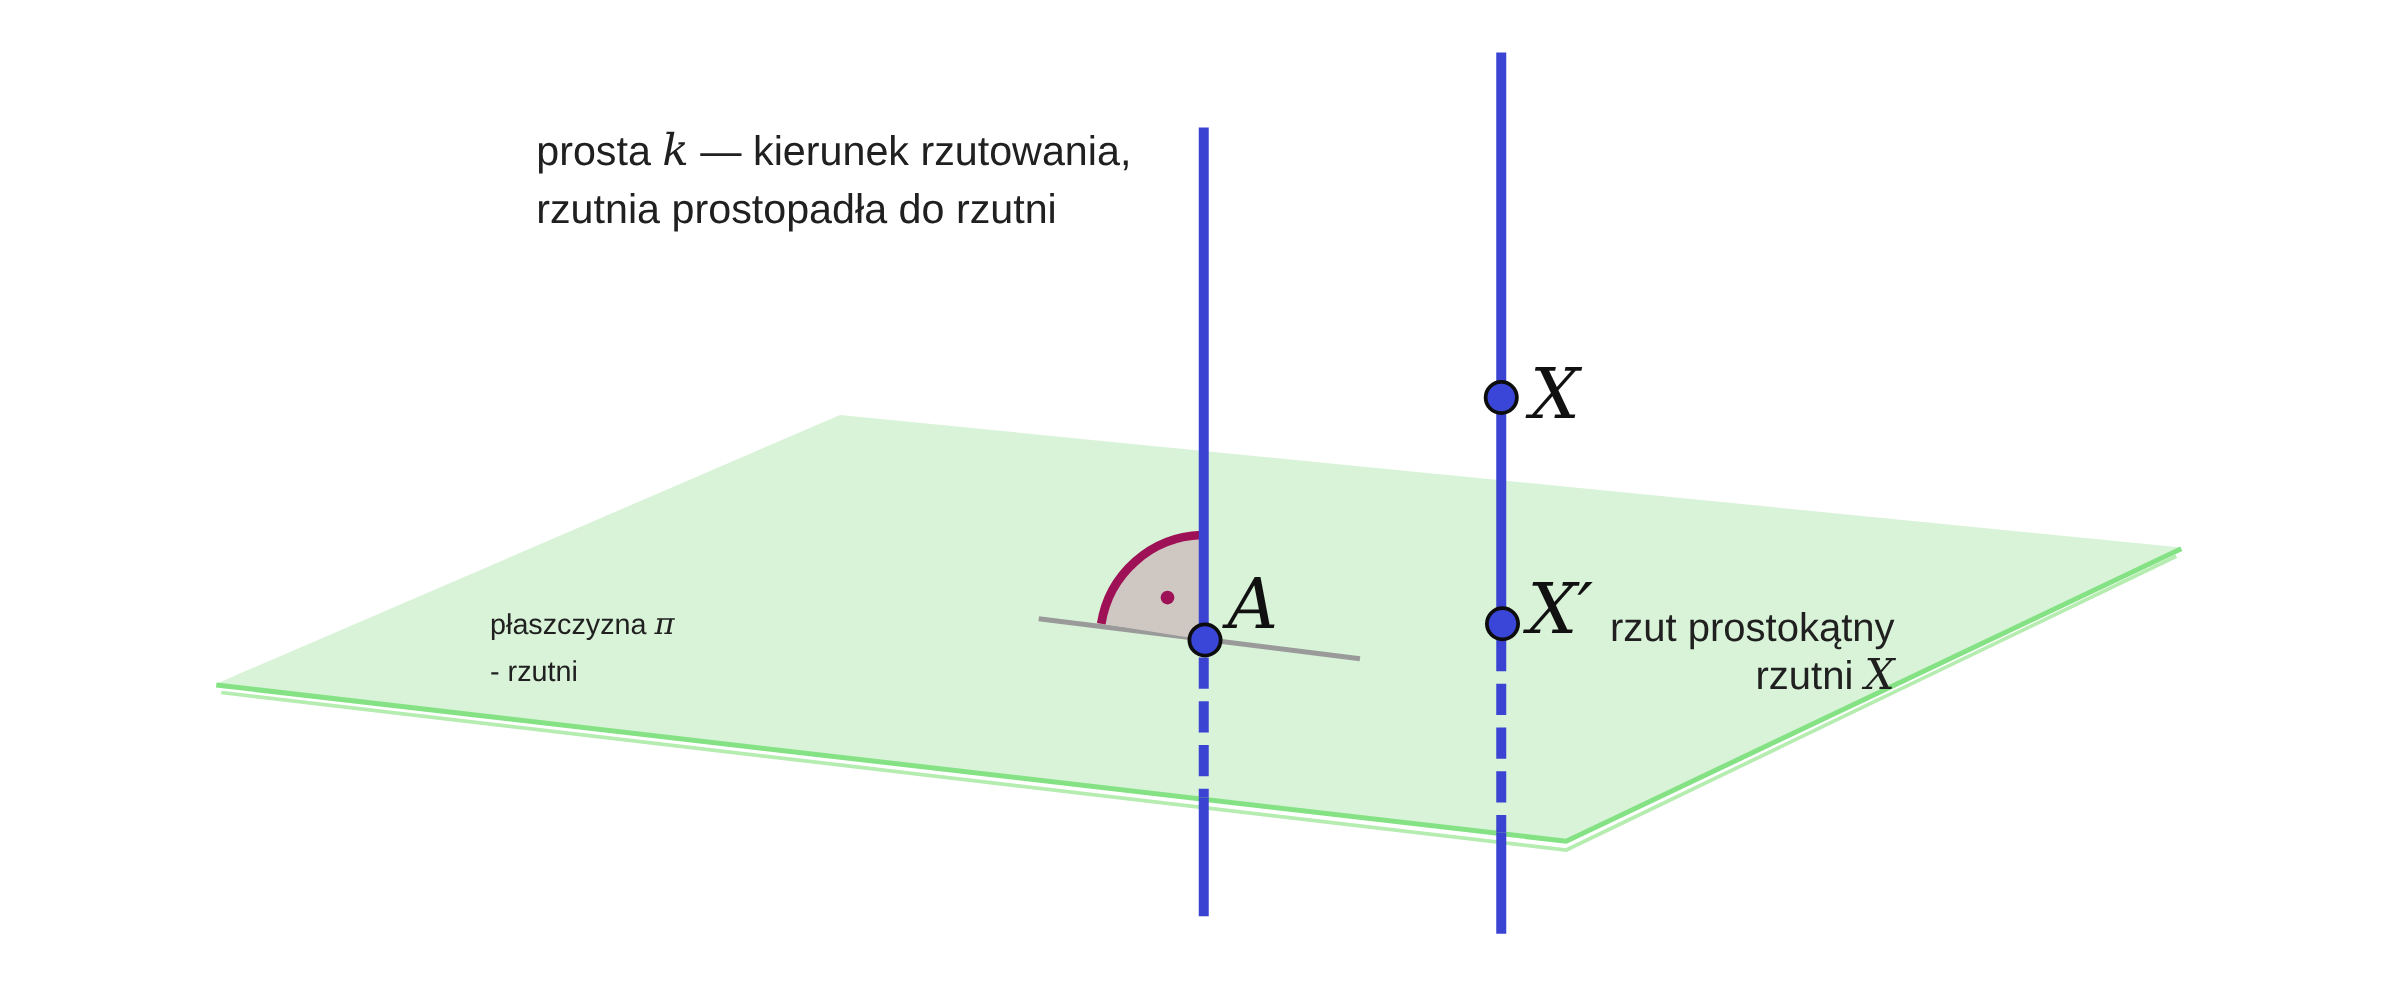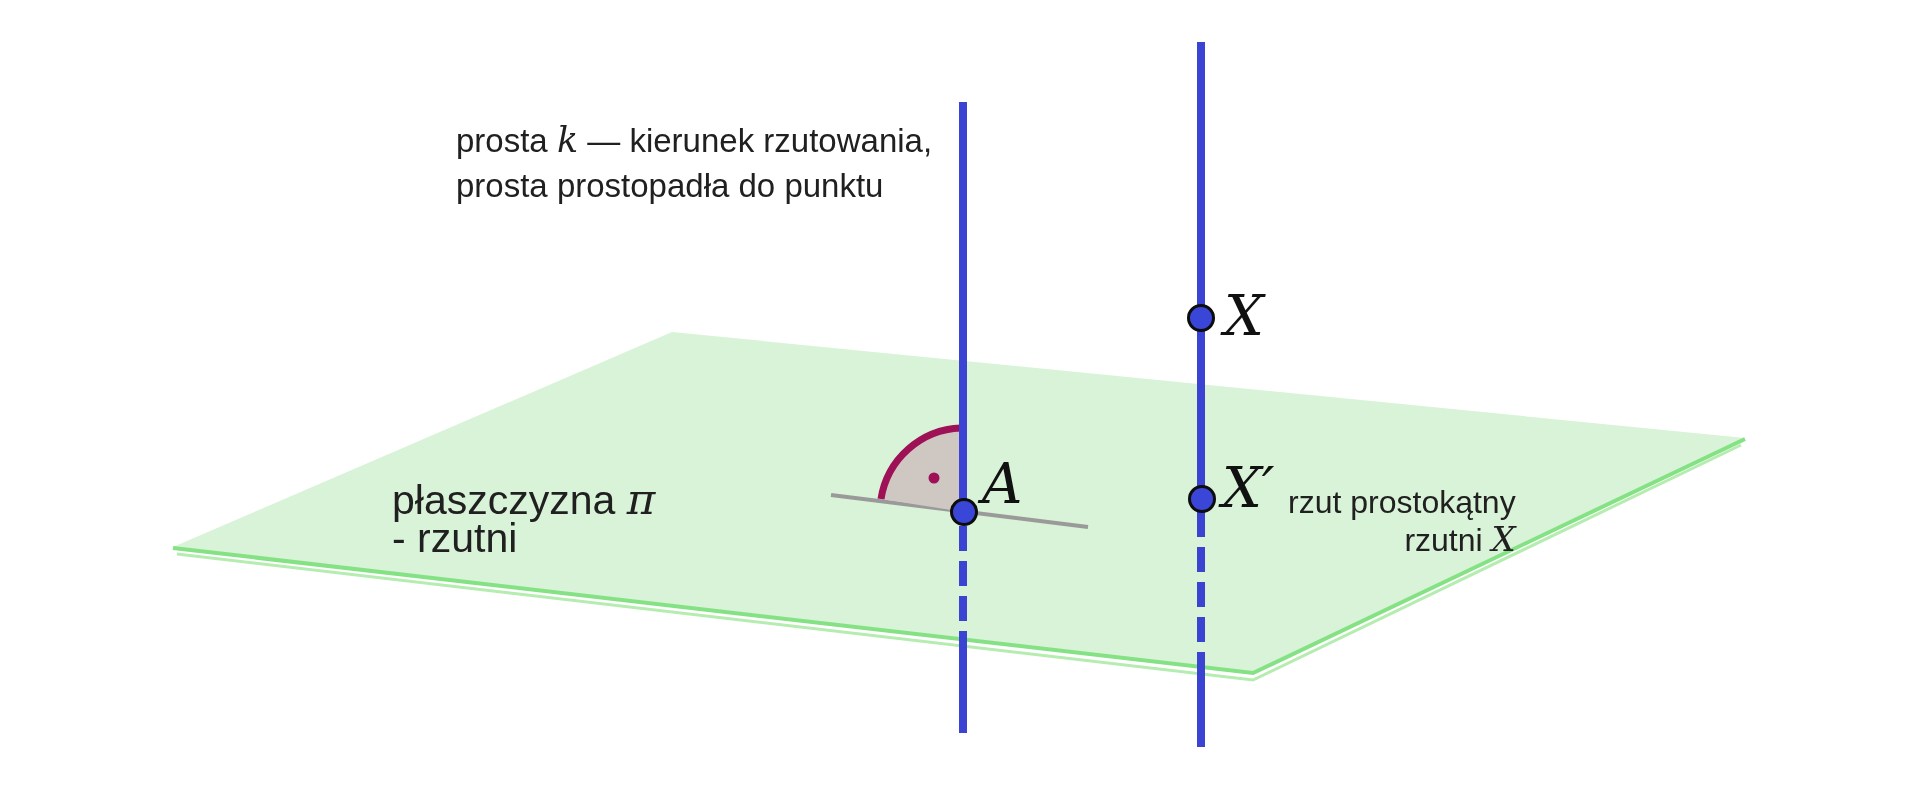--- a/index.html
+++ b/index.html
@@ -6,21 +6,21 @@
   body {
     width: 1920px; height: 789px;
     position: relative; overflow: hidden;
     font-family: "Liberation Sans", sans-serif;
   }
   .stage { position: absolute; left: 0; top: 0; width: 1920px; height: 789px; }
   svg.geometry { position: absolute; left: 0; top: 0; }
   .lbl { position: absolute; color: #202020; white-space: nowrap; }
   .sans { font-size: 33px; line-height: 45px; }
   .sans-sm { font-size: 32px; line-height: 37px; text-align: right; }
-  .plane-lbl { font-size: 41px; line-height: 38px; }
+  .plane-lbl { font-size: 23px; line-height: 38px; }
   .mathvar {
     font-family: "DejaVu Serif", serif;
     font-style: italic;
     font-size: 1.06em;
   }
   .big {
     font-family: "DejaVu Serif", serif;
     font-style: italic;
     font-size: 56px; line-height: 1;
     color: #111111;
@@ -53,23 +53,23 @@
       <line x1="1201" y1="42" x2="1201" y2="499"></line>
       <line x1="1201" y1="512" x2="1201" y2="666" stroke-dasharray="25 10"></line>
       <line x1="1201" y1="666" x2="1201" y2="747"></line>
     </g>
 
     <circle cx="964" cy="512" r="12.5" stroke-width="3" fill="#3a46d8" stroke="#0d0d0d"></circle>
     <circle cx="1201" cy="318" r="12.5" stroke-width="3" fill="#3a46d8" stroke="#0d0d0d"></circle>
     <circle cx="1202" cy="499" r="12.5" stroke-width="3" fill="#3a46d8" stroke="#0d0d0d"></circle>
   </svg>
 
-  <div class="lbl sans" style="left:456px; top:98px;margin-top:20px;">
+  <div class="lbl sans" style="left:429px; top:98px;">
     <div><span>prosta </span><span class="mathvar">k</span><span> — kierunek rzutowania,</span></div>
-    <div>prosta prostopadła do punktu</div>
+    <div>rzutnia prostopadła do rzutni</div>
   </div>
 
   <div class="lbl plane-lbl" style="left:392px; top:480px;">
     <div><span>płaszczyzna </span><span class="mathvar">π</span></div>
     <div>- rzutni</div>
   </div>
 
   <div class="lbl big" style="left:982px; top:456px;">A</div>
   <div class="lbl big" style="left:1224px; top:288px;">X</div>
   <div class="lbl big" style="left:1222px; top:460px;">X′</div>

